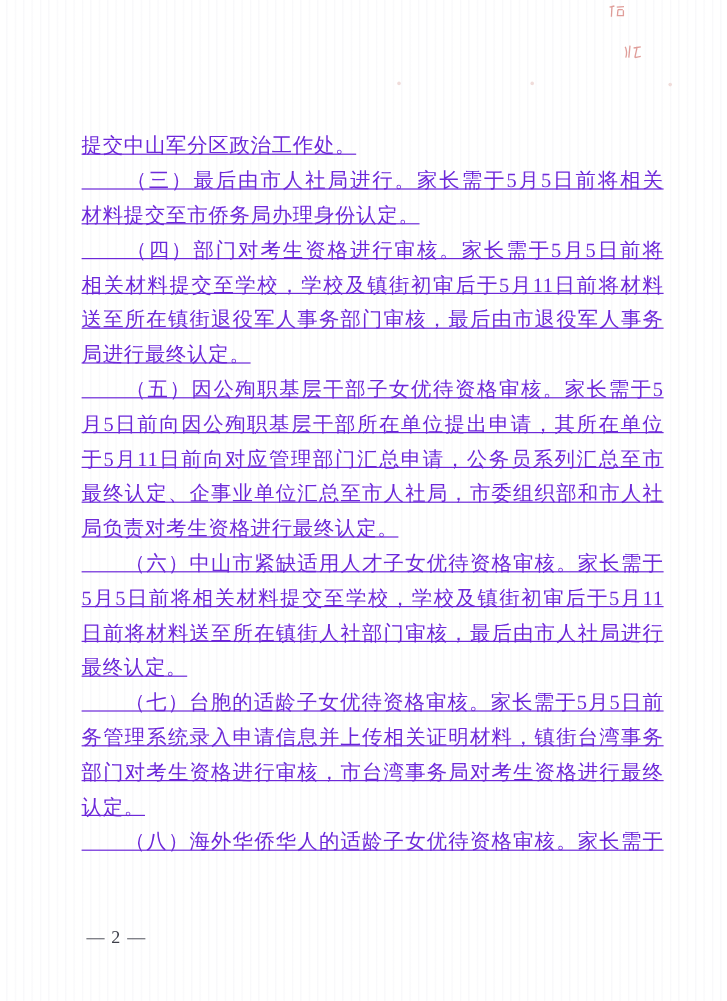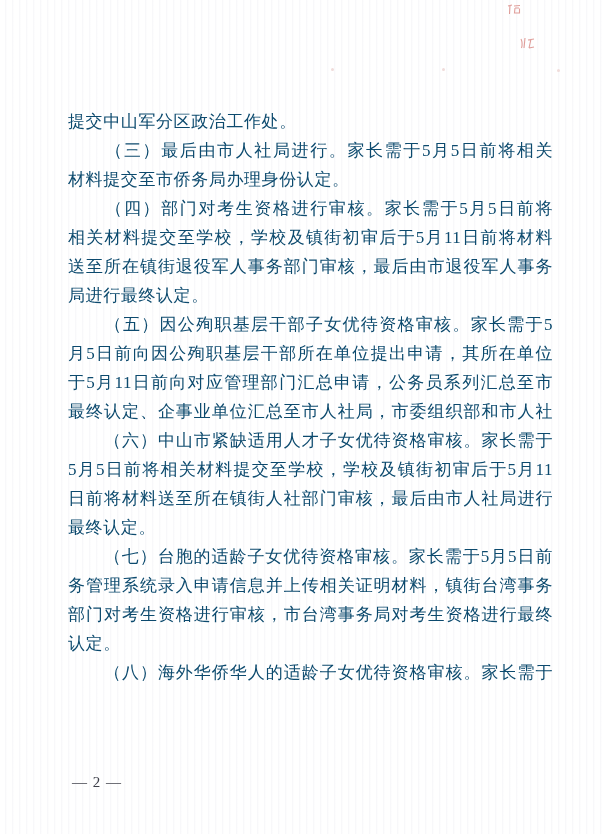--- a/index.html
+++ b/index.html
@@ -22,24 +22,25 @@
   }
   .page {
     position: absolute;
     inset: 0;
   }
   .doc-body {
     position: absolute;
     left: 68px;
     top: 107px;
     width: 485px;
-    color: #0c4a6e;
+    color: #6d28d9;
     font-size: 17px;
     line-height: 29px;
     letter-spacing: 0.6px;
+    text-decoration: underline;
   }
   .line {
     text-align: justify;
     text-align-last: justify;
     text-justify: inter-ideograph;
     height: 29px;
     white-space: nowrap;
     overflow: visible;
   }
   .line.line-last {
@@ -94,20 +95,21 @@
       <div class="line">　　（三）最后由市人社局进行。家长需于5月5日前将相关</div>
       <div class="line line-last">材料提交至市侨务局办理身份认定。</div>
       <div class="line">　　（四）部门对考生资格进行审核。家长需于5月5日前将</div>
       <div class="line">相关材料提交至学校，学校及镇街初审后于5月11日前将材料</div>
       <div class="line">送至所在镇街退役军人事务部门审核，最后由市退役军人事务</div>
       <div class="line line-last">局进行最终认定。</div>
       <div class="line">　　（五）因公殉职基层干部子女优待资格审核。家长需于5</div>
       <div class="line">月5日前向因公殉职基层干部所在单位提出申请，其所在单位</div>
       <div class="line">于5月11日前向对应管理部门汇总申请，公务员系列汇总至市</div>
       <div class="line">最终认定、企事业单位汇总至市人社局，市委组织部和市人社</div>
+      <div class="line line-last">局负责对考生资格进行最终认定。</div>
       <div class="line">　　（六）中山市紧缺适用人才子女优待资格审核。家长需于</div>
       <div class="line">5月5日前将相关材料提交至学校，学校及镇街初审后于5月11</div>
       <div class="line">日前将材料送至所在镇街人社部门审核，最后由市人社局进行</div>
       <div class="line line-last">最终认定。</div>
       <div class="line">　　（七）台胞的适龄子女优待资格审核。家长需于5月5日前</div>
       <div class="line">务管理系统录入申请信息并上传相关证明材料，镇街台湾事务</div>
       <div class="line">部门对考生资格进行审核，市台湾事务局对考生资格进行最终</div>
       <div class="line line-last">认定。</div>
       <div class="line">　　（八）海外华侨华人的适龄子女优待资格审核。家长需于</div>
     </div>

